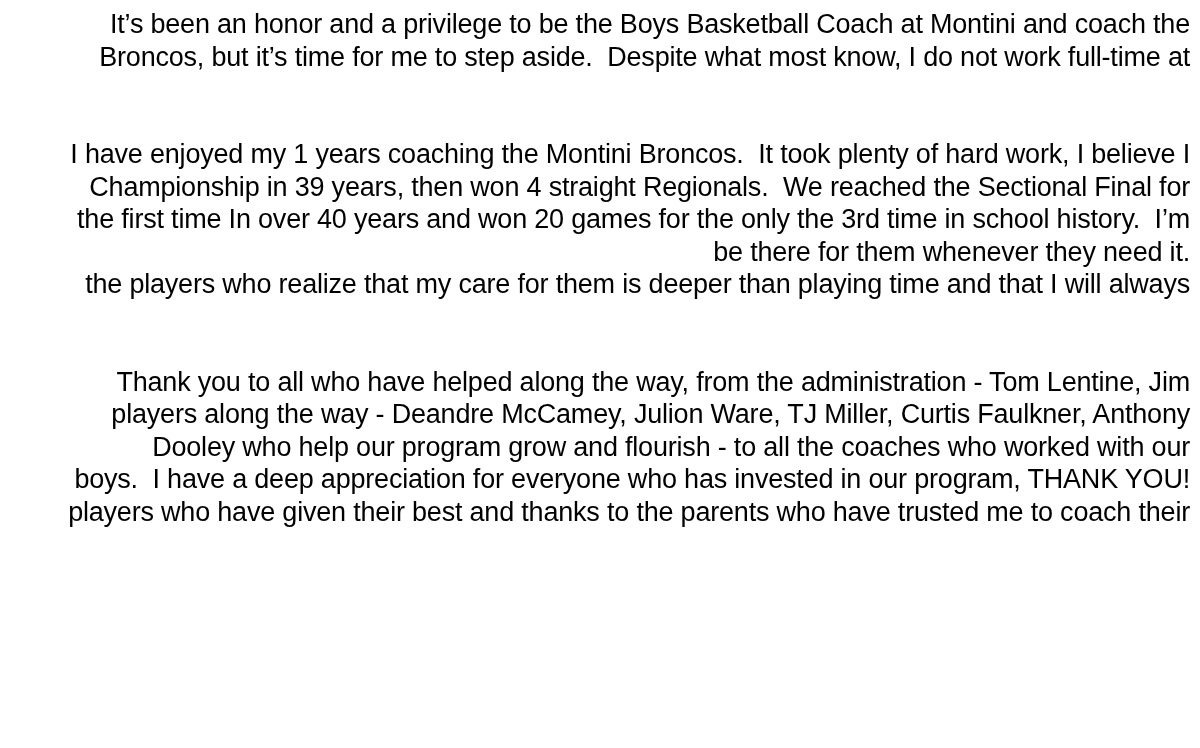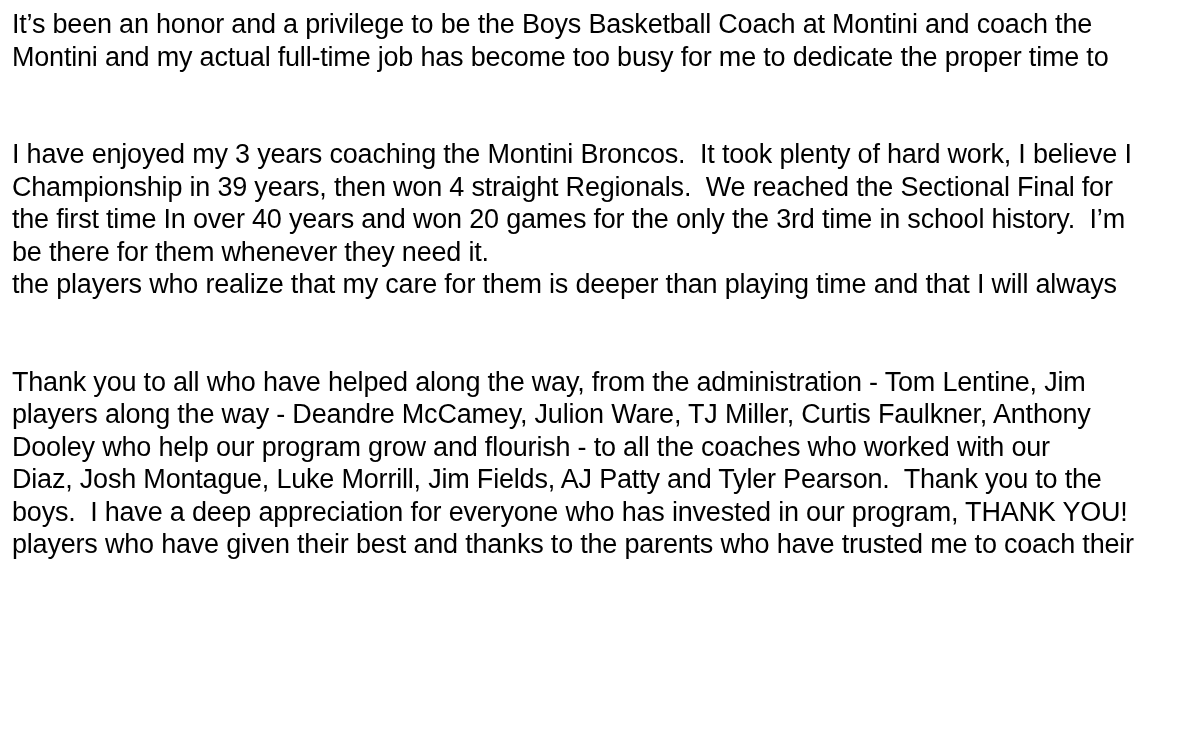--- a/index.html
+++ b/index.html
@@ -16,48 +16,48 @@
     height: 748px;
     padding: 8px 10px 0 12px;
     font-family: "Liberation Sans", "DejaVu Sans", sans-serif;
     font-size: 27px;
     line-height: 32.5px;
     color: #000000;
     letter-spacing: -0.2px;
   }
   .para {
     margin: 0 0 65px 0;
+    text-align: right;
   }
   .para:last-child {
     margin-bottom: 0;
   }
   .line {
     white-space: pre;
   }
 </style>
 </head>
 <body>
 
 <div class="letter">
 
   <div class="para">
     <div class="line">It’s been an honor and a privilege to be the Boys Basketball Coach at Montini and coach the</div>
-    <div class="line">Montini and my actual full-time job has become too busy for me to dedicate the proper time to</div>
+    <div class="line">Broncos, but it’s time for me to step aside.  Despite what most know, I do not work full-time at</div>
   </div>
 
   <div class="para">
-    <div class="line">I have enjoyed my 3 years coaching the Montini Broncos.  It took plenty of hard work, I believe I</div>
+    <div class="line">I have enjoyed my 1 years coaching the Montini Broncos.  It took plenty of hard work, I believe I</div>
     <div class="line">Championship in 39 years, then won 4 straight Regionals.  We reached the Sectional Final for</div>
     <div class="line">the first time In over 40 years and won 20 games for the only the 3rd time in school history.  I’m</div>
     <div class="line">be there for them whenever they need it.</div>
     <div class="line">the players who realize that my care for them is deeper than playing time and that I will always</div>
   </div>
 
   <div class="para">
     <div class="line">Thank you to all who have helped along the way, from the administration - Tom Lentine, Jim</div>
     <div class="line">players along the way - Deandre McCamey, Julion Ware, TJ Miller, Curtis Faulkner, Anthony</div>
     <div class="line">Dooley who help our program grow and flourish - to all the coaches who worked with our</div>
-    <div class="line">Diaz, Josh Montague, Luke Morrill, Jim Fields, AJ Patty and Tyler Pearson.  Thank you to the</div>
     <div class="line">boys.  I have a deep appreciation for everyone who has invested in our program, THANK YOU!</div>
     <div class="line">players who have given their best and thanks to the parents who have trusted me to coach their</div>
   </div>
 
 </div>
 
 </body></html>

